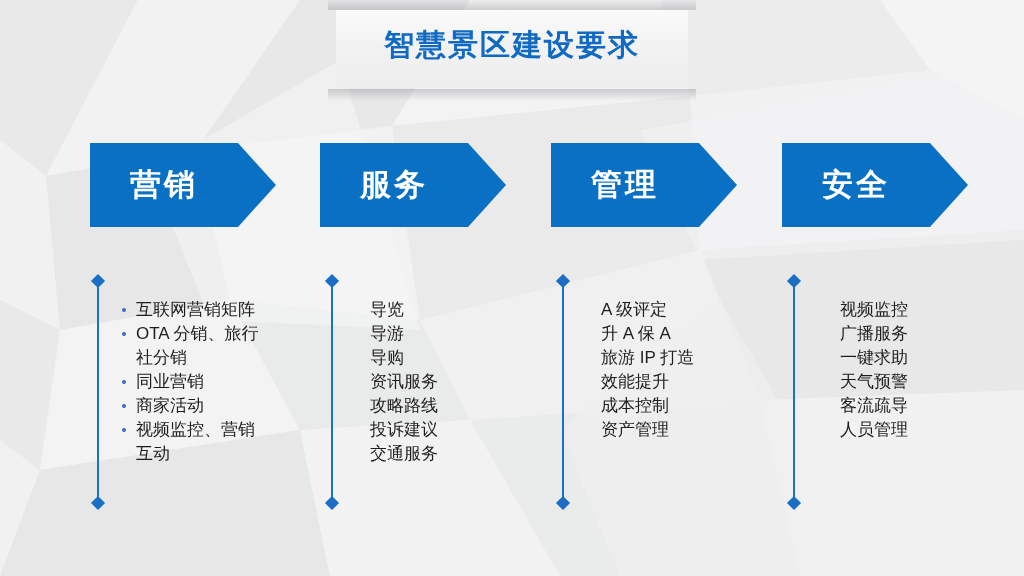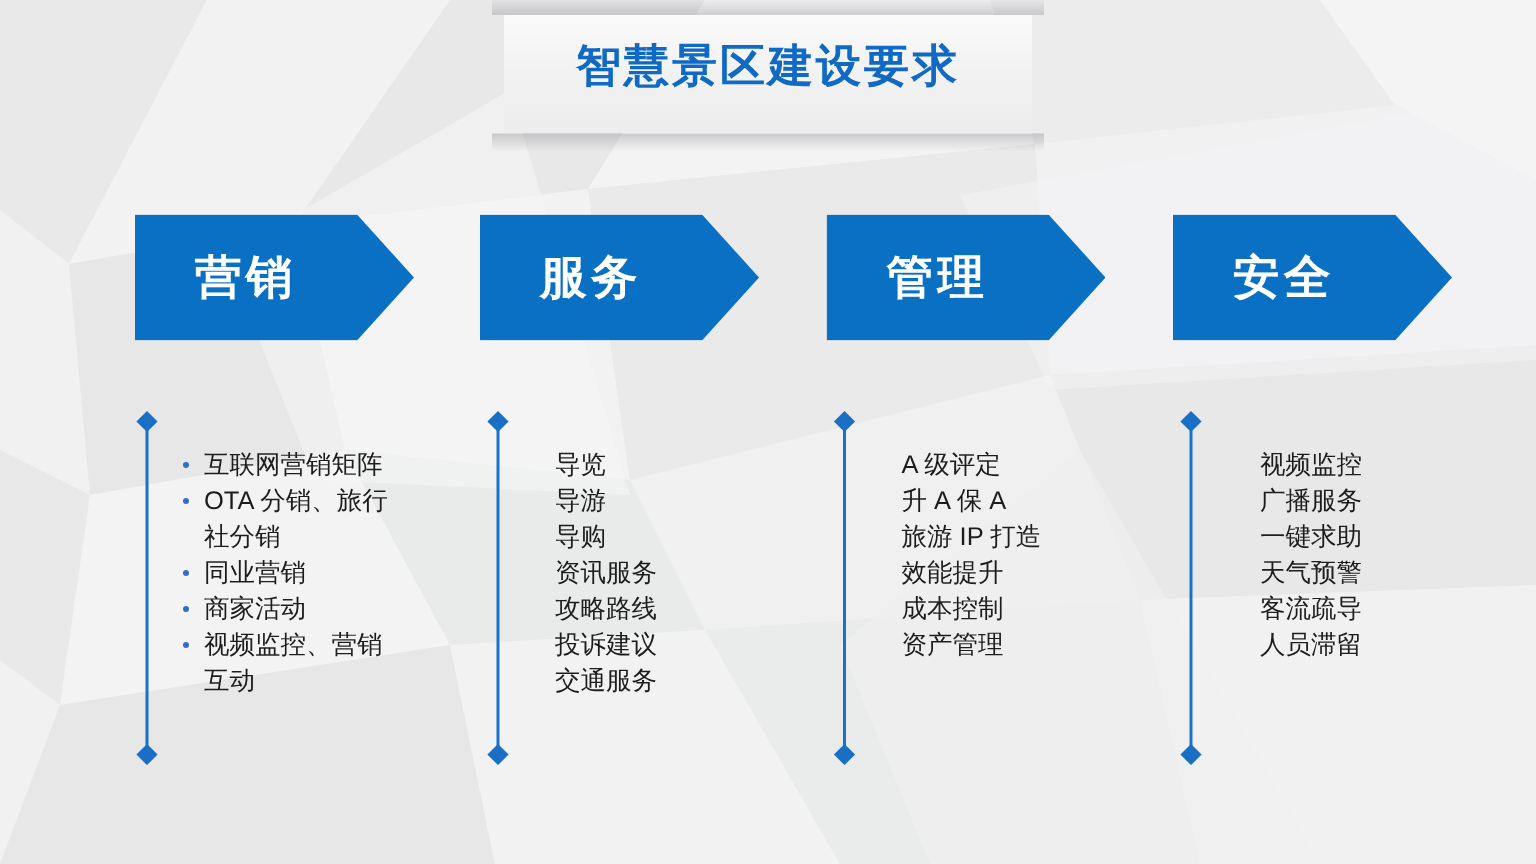--- a/index.html
+++ b/index.html
@@ -303,18 +303,18 @@
         <div class="node top"></div>
         <div class="line"></div>
         <div class="node bottom"></div>
       </div>
       <ul class="item-list">
           <li class="item">视频监控</li>
           <li class="item">广播服务</li>
           <li class="item">一键求助</li>
           <li class="item">天气预警</li>
           <li class="item">客流疏导</li>
-          <li class="item">人员滞留</li>
+          <li class="item">人员管理</li>
         </ul>
     </div>
 
   </div>
 </div>
 
 </body></html>

